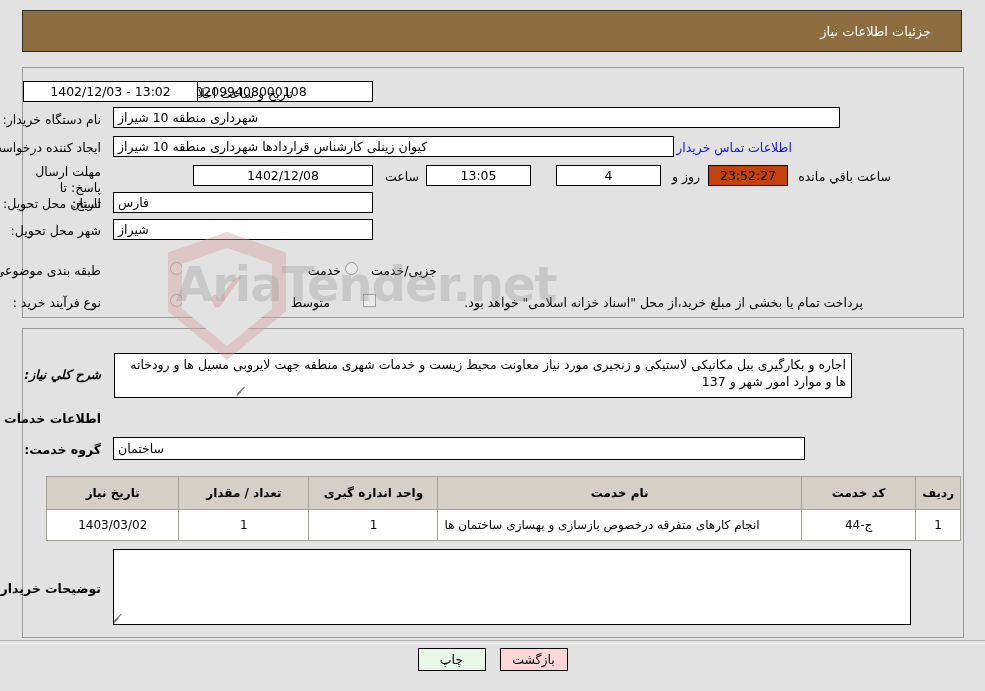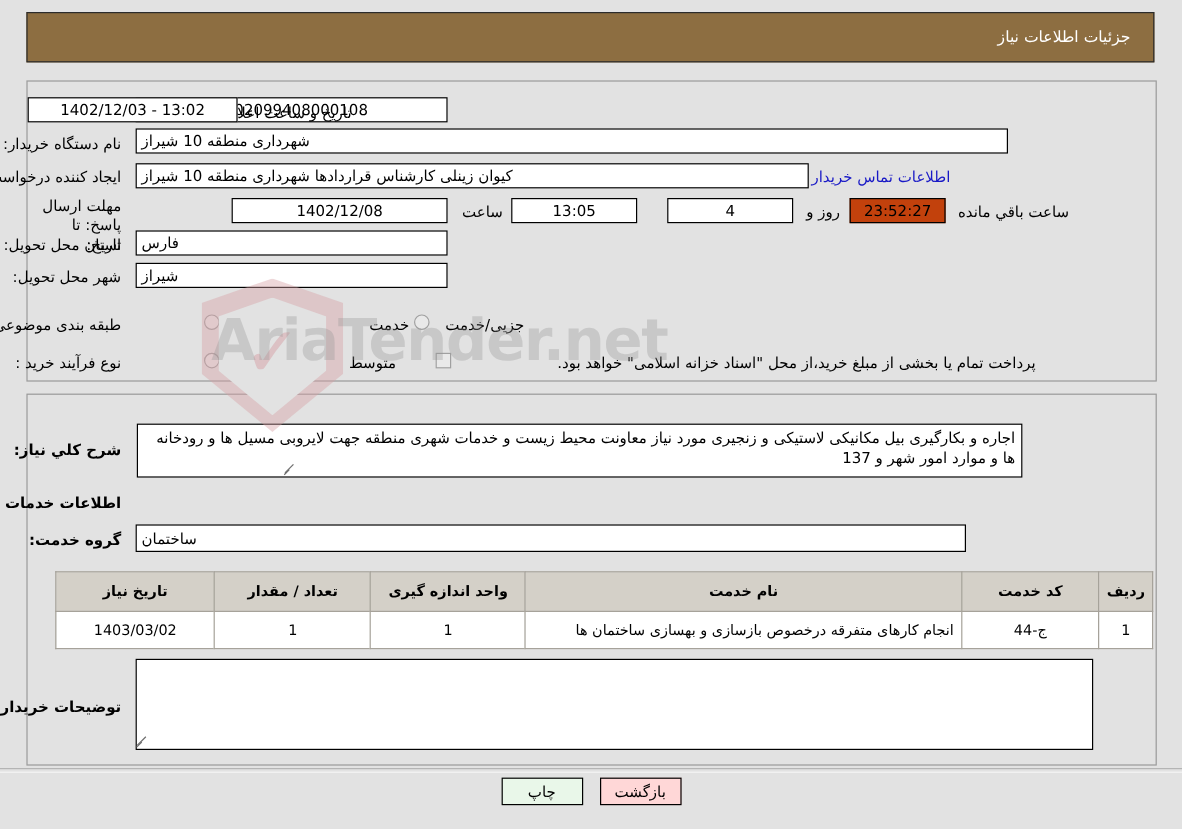--- a/index.html
+++ b/index.html
@@ -74,21 +74,21 @@
     left: 22px;
     top: 10px;
     width: 940px;
     height: 42px;
     background: #8d6e41;
     border: 1px solid #2b2b2b;
     box-sizing: border-box;
     display: flex;
     align-items: center;
     justify-content: flex-start;
-    padding-right: 5px;
+    padding-right: 16px;
   }
   .page-header .title {
     color: #ffffff;
     font-size: 13px;
     padding-right: 14px;
     width: 100%;
     text-align: right;
     padding-left: 120px;
     box-sizing: border-box;
   }
@@ -235,21 +235,21 @@
     text-align: center;
   }
   table.grid td {
     background: #ffffff;
     border: 1px solid #a6a29a;
     height: 26px;
     padding: 2px 6px;
     text-align: center;
     font-size: 12px;
   }
-  table.grid td.name { text-align: right; margin-top: 40px; }
+  table.grid td.name { text-align: left; margin-top: 40px; }
 
   
   .btnbar {
     position: absolute;
     left: 0;
     top: 648px;
     width: 985px;
     display: flex;
     justify-content: center;
     gap: 14px;
@@ -339,21 +339,21 @@
 <div class="lbl" style="right:760px; top:295px;">جزیی</div>
 
 <div class="radio checked" style="right:718px; top:294px;"></div>
 <div class="lbl" style="right:655px; top:295px;">متوسط</div>
 
 <div class="chk" style="right:609px; top:294px;"></div>
 <div class="lbl" style="right:122px; top:295px;">پرداخت تمام یا بخشی از مبلغ خرید،از محل "اسناد خزانه اسلامی" خواهد بود.</div>
 
 <div class="panel panel-bottom"></div>
 
-<div class="lbl bold" style="right:884px; top:367px;">شرح کلي نیاز:</div>
+<div class="lbl bold" style="right:884px; top:367px;font-style:italic;">شرح کلي نیاز:</div>
 <div class="ta" style="right:133px; top:353px; width:738px; height:45px;">اجاره و بکارگیری بیل مکانیکی لاستیکی و زنجیری مورد نیاز معاونت محیط زیست و خدمات شهری منطقه جهت لایروبی مسیل ها و رودخانه ها و موارد امور شهر  و 137</div>
 <div class="ta-grip" style="right:737px; top:383px;"></div>
 
 <div class="lbl bold" style="right:884px; top:411px;">اطلاعات خدمات مورد نیاز</div>
 
 <div class="lbl bold" style="right:884px; top:442px;">گروه خدمت:</div>
 <div class="fld right" style="right:180px; top:437px; width:692px; height:23px;">ساختمان</div>
 
 <div class="tbl-wrap">
   <table class="grid">

